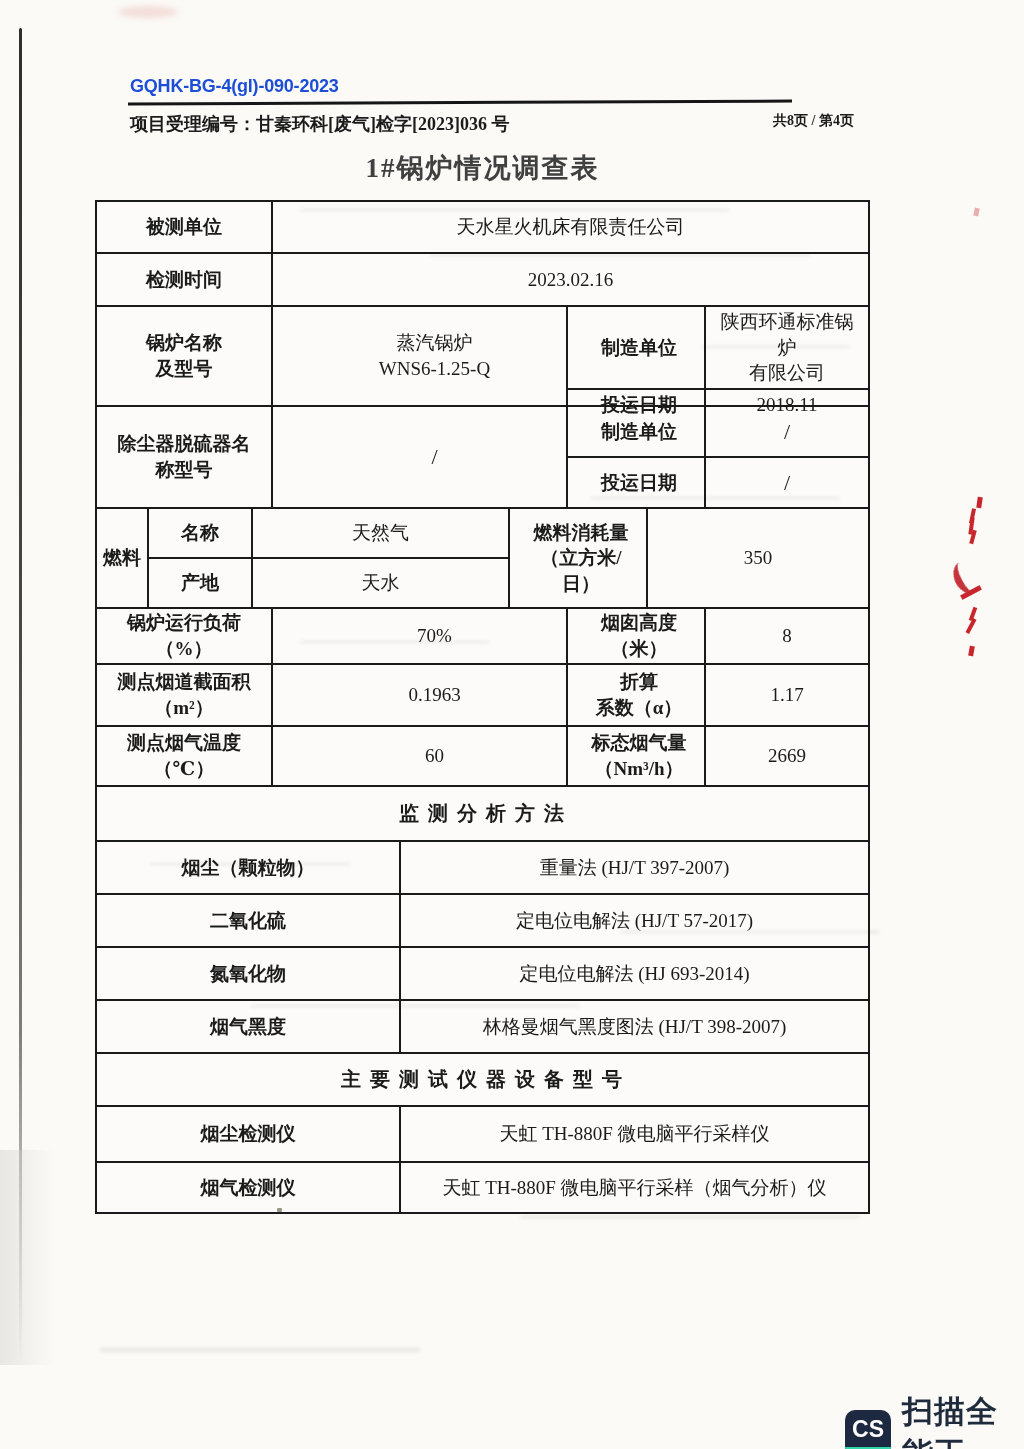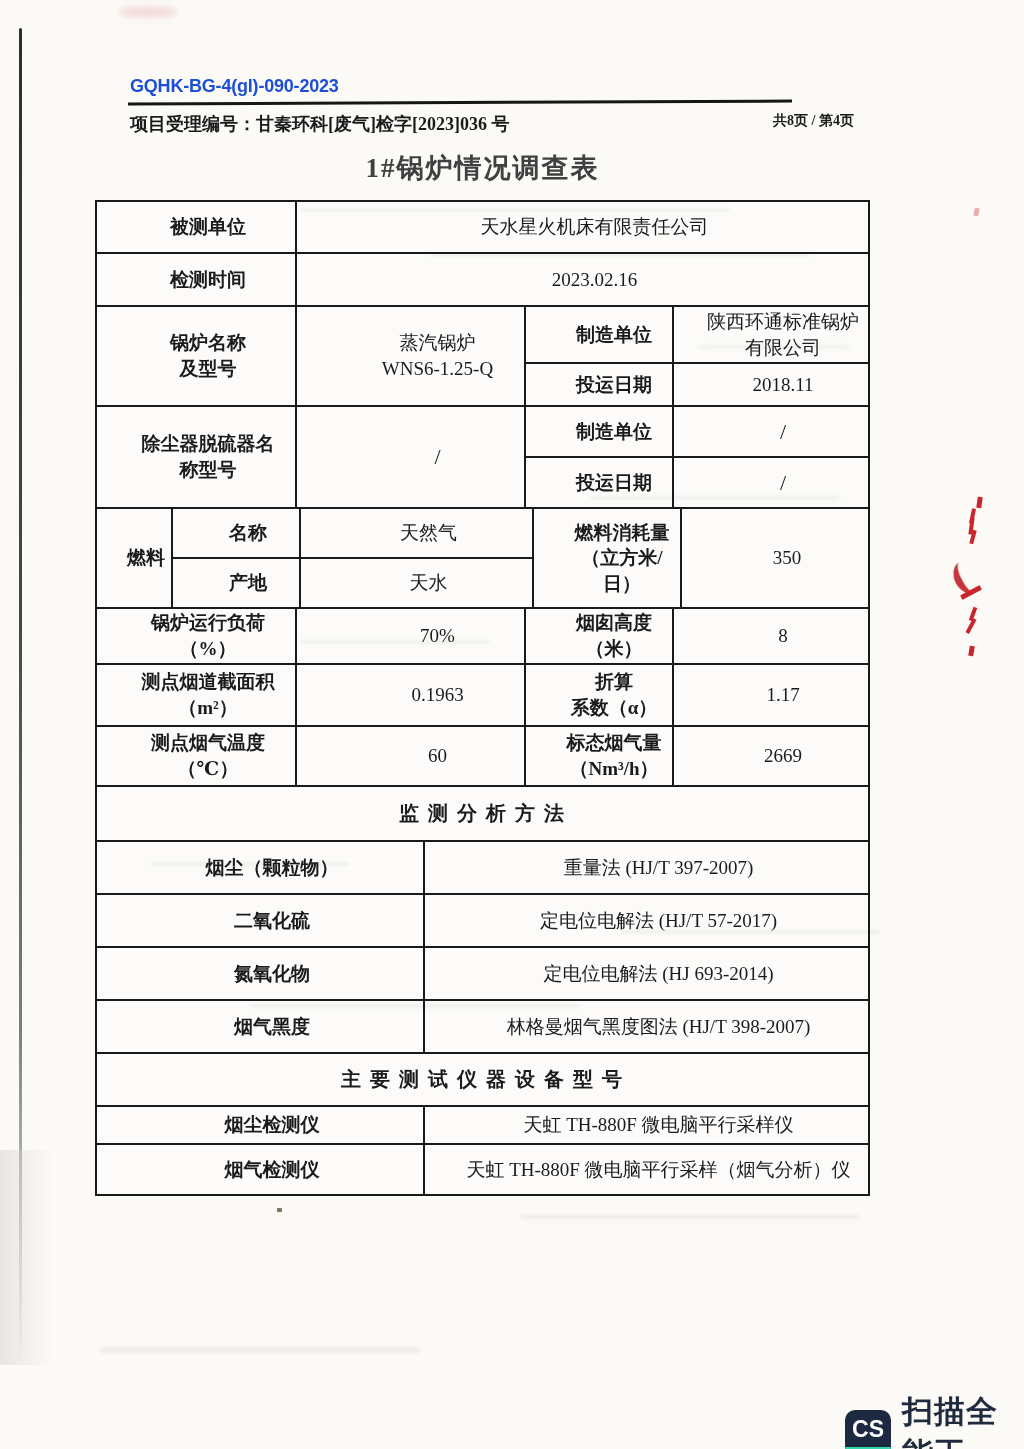--- a/index.html
+++ b/index.html
@@ -58,37 +58,37 @@
   
   .tbl{
     position:absolute;left:95px;top:200px;width:775px;
     border:2px solid #1a1a1a;box-sizing:border-box;background:rgba(255,255,255,.25);
   }
   .row{display:flex;border-bottom:2px solid #1a1a1a;box-sizing:border-box;}
   .row:last-child{border-bottom:none;}
   .cell{
     display:flex;align-items:center;justify-content:center;text-align:center;
     white-space:pre-line;box-sizing:border-box;padding:2px 6px;
-    border-right:2px solid #1a1a1a;font-size:19px;line-height:1.35;margin-left:24px;
+    border-right:2px solid #1a1a1a;font-size:19px;line-height:1.35;
   }
   .cell:last-child{border-right:none;}
   .lab{font-weight:600;}
   .subcol{display:flex;flex-direction:column;box-sizing:border-box;}
   .subrow{display:flex;flex:1;border-bottom:2px solid #1a1a1a;box-sizing:border-box;}
   .subrow:last-child{border-bottom:none;}
   .span-head{
     flex:1;display:flex;align-items:center;justify-content:center;
     font-size:20px;font-weight:700;letter-spacing:2px;
   }
   .slash{font-size:22px;}
   
   .w-c1{width:176px;flex:none;}
   .w-c1a{width:52px;flex:none;text-align:right;}
-  .w-c2{width:205px;flex:none;padding-left:36px;}
-  .w-c3{width:124px;flex:none;padding-left:12px;}
+  .w-c2{width:295px;flex:none;padding-left:36px;}
+  .w-c3{width:138px;flex:none;padding-left:12px;}
   .w-fsub{width:361px;flex:none;border-right:2px solid #1a1a1a;}
   .w-sub1{width:104px;flex:none;}
   .w-m{width:304px;flex:none;}
   .grow{flex:1;}
   
   .watermark{position:absolute;left:845px;top:1391px;display:flex;align-items:center;gap:11px;}
   .cs-logo{
     position:relative;width:46px;height:46px;border-radius:10px;overflow:hidden;
     background:#1d2940;flex:none;
   }
@@ -238,21 +238,21 @@
   </div>
   <div class="row" style="height:53px">
     <div class="cell lab w-m">烟气黑度</div>
     <div class="cell grow">林格曼烟气黑度图法 (HJ/T 398-2007)</div>
   </div>
 
   <div class="row" style="height:53px">
     <div class="span-head">主 要 测 试 仪 器 设 备 型 号</div>
   </div>
 
-  <div class="row" style="height:38px">
+  <div class="row" style="height:56px">
     <div class="cell lab w-m">烟尘检测仪</div>
     <div class="cell grow">天虹 TH-880F 微电脑平行采样仪</div>
   </div>
   <div class="row" style="height:49px">
     <div class="cell lab w-m">烟气检测仪</div>
     <div class="cell grow">天虹 TH-880F 微电脑平行采样（烟气分析）仪</div>
   </div>
 
 </div>
 

